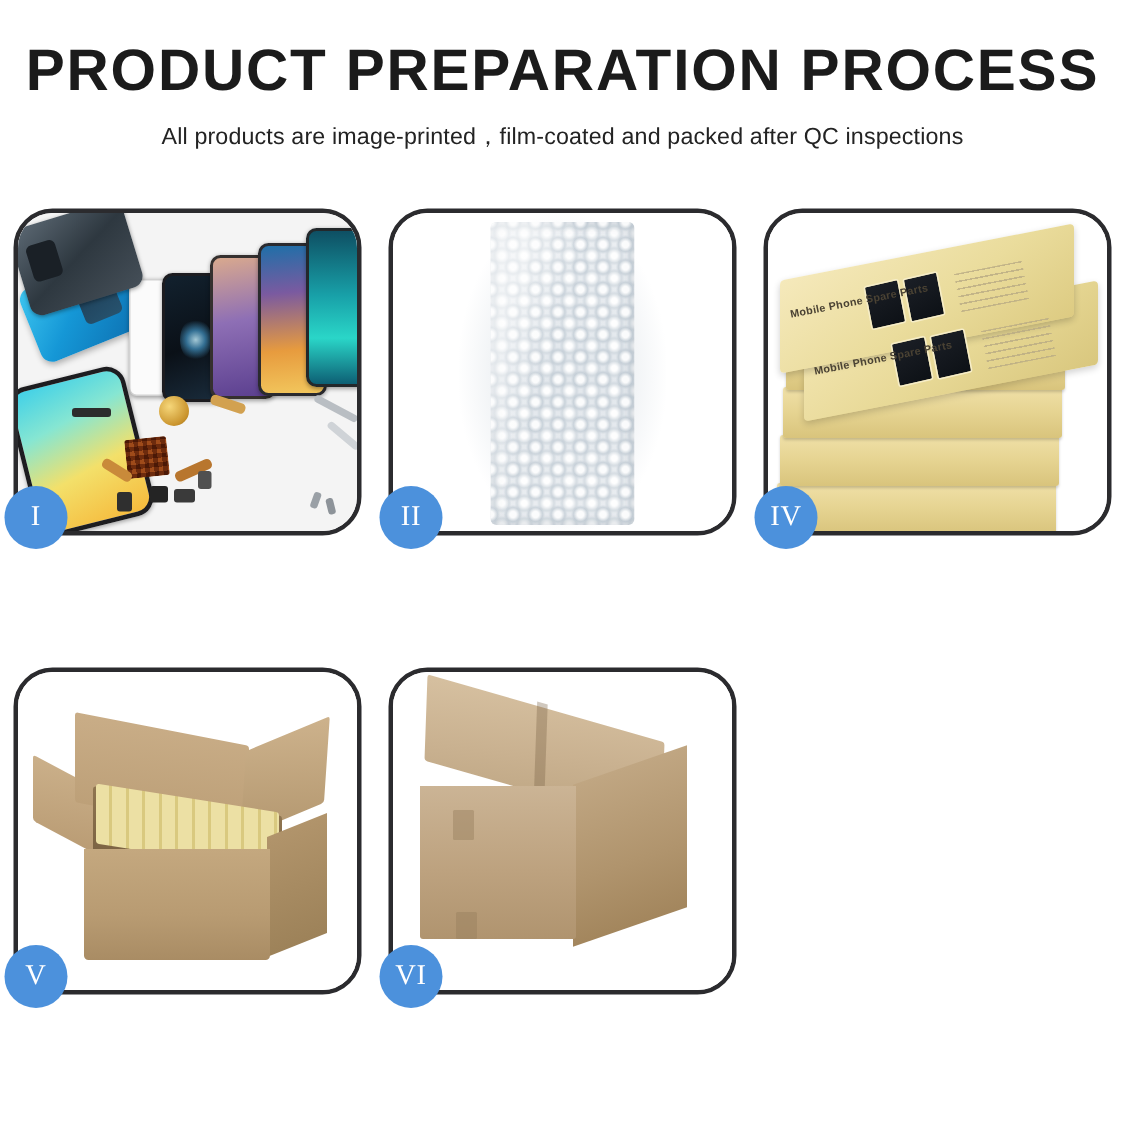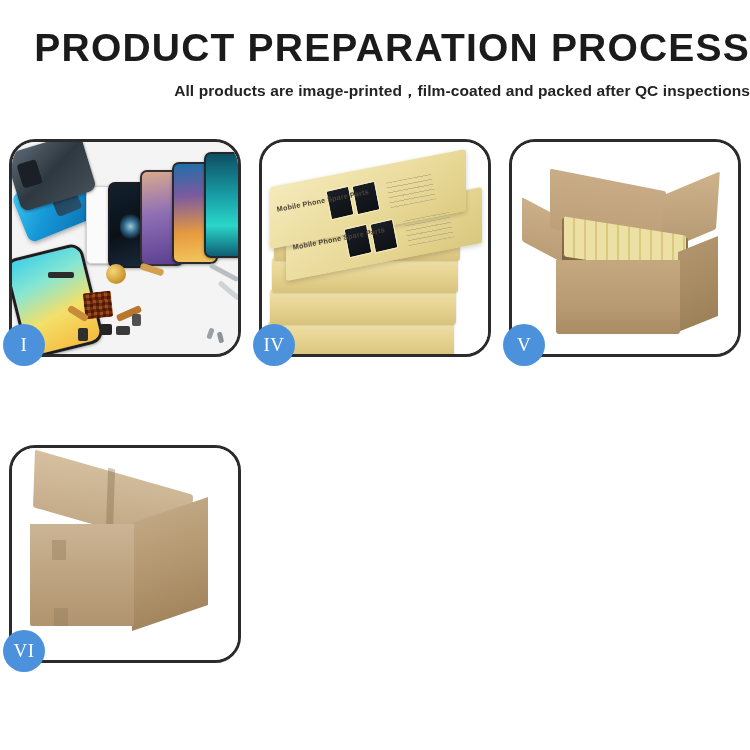--- a/index.html
+++ b/index.html
@@ -11,34 +11,34 @@
     width: 750px;
     height: 750px;
     font-family: "Liberation Sans", sans-serif;
     overflow: hidden;
     position: relative;
   }
 
   
   #header {
     padding-top: 28px;
-    text-align: right;
+    text-align: center;
   }
   #page-title {
     font-size: 39px;
     font-weight: 700;
     letter-spacing: 1.2px;
     color: #1b1b1b;
     line-height: 1.05;
     margin: 0;
     font-family: "Liberation Sans", sans-serif;
   }
   #page-subtitle {
     font-size: 15.5px;
-    font-weight: 700;
+    font-weight: 400;
     color: #232323;
     margin: 12px 0 0 0;
     letter-spacing: 0.1px;
   }
 
   
   #grid {
     position: absolute;
     top: 139px;
     left: 9px;
@@ -442,20 +442,27 @@
       <div class="part chip-c"></div>
       <div class="part chip-d"></div>
       <div class="part screw-a"></div>
       <div class="part screw-b"></div>
       <div class="part tool-a"></div>
       <div class="part tool-b"></div>
     </div>
     <div class="badge">I</div>
   </div>
 
+  <div class="card">
+    <div class="card-inner p2">
+      <div class="bubble-halo"></div>
+      <div class="bubble-sheet"></div>
+    </div>
+    <div class="badge">II</div>
+  </div>
 
 
   <div class="card">
     <div class="card-inner p4">
       <div class="stack">
         <div class="sbox s1"></div>
         <div class="sbox s2"></div>
         <div class="sbox s3"></div>
         <div class="sbox s4"></div>
         <div class="sbox-top2"></div>

